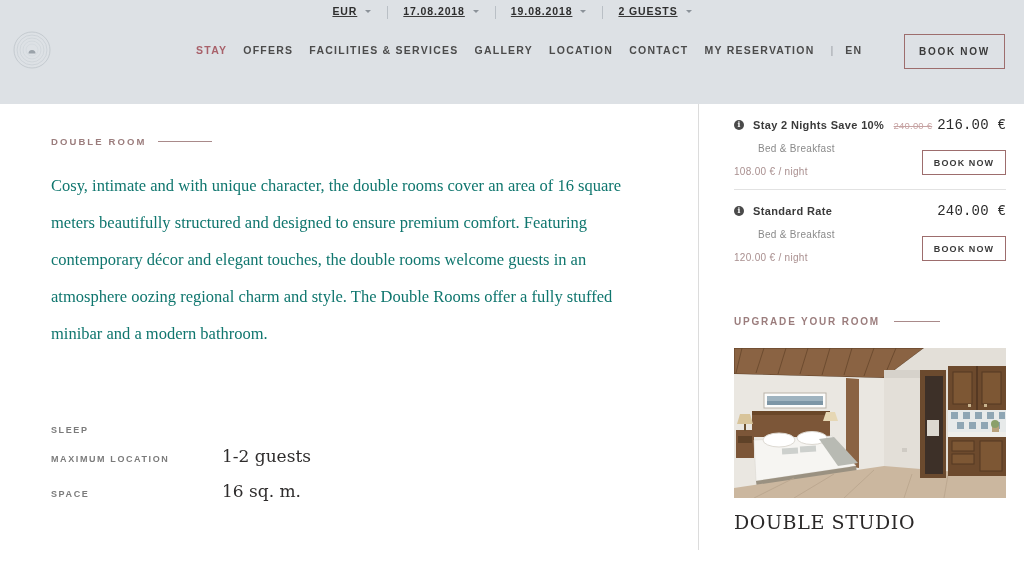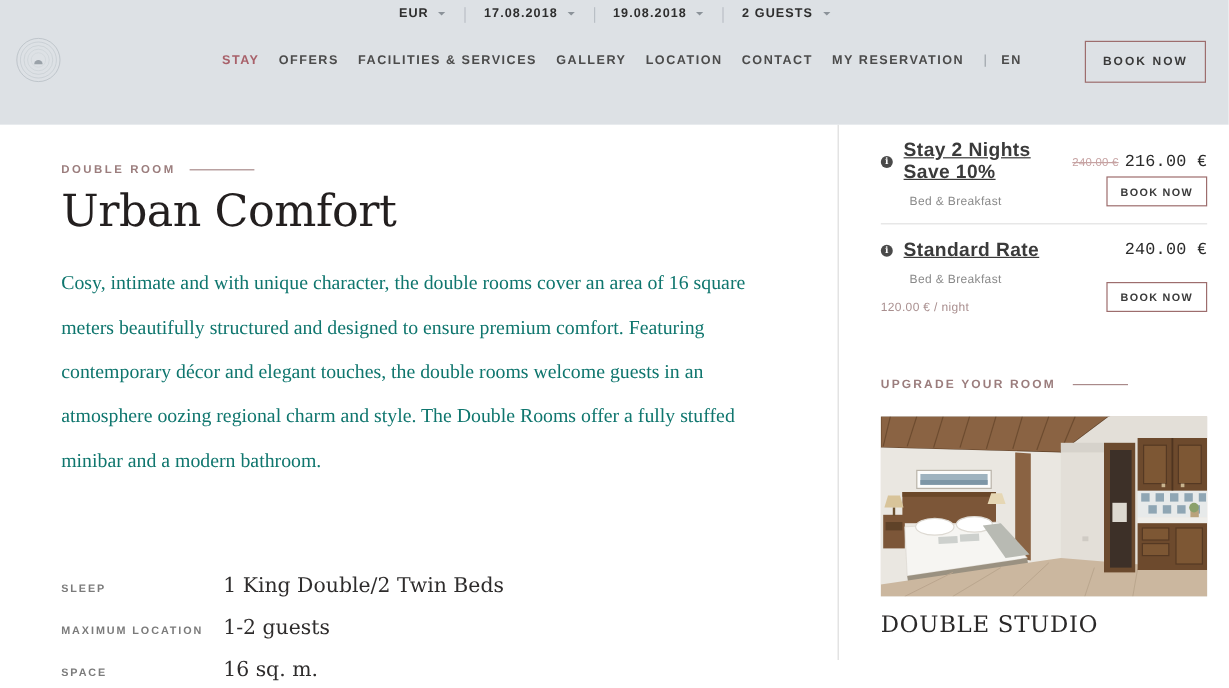--- a/index.html
+++ b/index.html
@@ -12,20 +12,21 @@
     font-family: "Liberation Sans", sans-serif;
     color: #3b3b3b;
   }
 
   
   .header {
     position: relative;
     width: 1024px;
     height: 104px;
     background: #dde1e5;
+    text-decoration: underline;
   }
 
   .topbar {
     display: flex;
     align-items: center;
     justify-content: center;
     height: 20px;
     padding-top: 2px;
     gap: 0px;
   }
@@ -64,21 +65,21 @@
     left: 13px;
     top: 31px;
     width: 38px;
     height: 38px;
   }
   .logo svg { display: block; }
 
   
   .nav {
     position: absolute;
-    left: 185px;
+    left: 196px;
     top: 44px;
     display: flex;
     align-items: center;
     gap: 0;
   }
   .nav-item {
     font-size: 10.5px;
     font-weight: bold;
     letter-spacing: 1.25px;
     color: #4b4b4b;
@@ -179,20 +180,21 @@
     width: 575px;
   }
 
   .specs {
     margin-top: 73px;
   }
   .spec-row {
     display: flex;
     align-items: baseline;
     margin-bottom: 8px;
+    gap: 36px;
   }
   .spec-label {
     width: 135px;
     flex: 0 0 135px;
     font-size: 9px;
     font-weight: bold;
     letter-spacing: 1.6px;
     color: #7b7b7b;
   }
   .spec-value {
@@ -234,25 +236,24 @@
     color: #fff;
     font-size: 7.5px;
     font-weight: bold;
     line-height: 10px;
     text-align: center;
     font-family: "DejaVu Serif", serif;
     flex: 0 0 10px;
     cursor: pointer;
   }
   .rate-name {
-    font-size: 16px;
+    font-size: 11px;
     font-weight: bold;
     letter-spacing: 0.35px;
     color: #3a3a3a;
-    text-decoration: underline;
   }
   .rate-price-wrap {
     display: flex;
     align-items: baseline;
     gap: 5px;
     white-space: nowrap;
   }
   .rate-old {
     font-size: 9.5px;
     color: #c6a2a2;
@@ -399,28 +400,26 @@
 
   <div class="vdivider"></div>
 
   <div class="main">
 
     <div class="eyebrow">
       <span class="eyebrow-label">DOUBLE ROOM</span>
       <span class="eyebrow-rule"></span>
     </div>
 
-    <h1 class="room-title">Urban Comfort</h1>
 
     <p class="room-desc">Cosy, intimate and with unique character, the double rooms cover an area of 16 square meters beautifully structured and designed to ensure premium comfort. Featuring contemporary décor and elegant touches, the double rooms welcome guests in an atmosphere oozing regional charm and style. The Double Rooms offer a fully stuffed minibar and a modern bathroom.</p>
 
     <div class="specs">
       <div class="spec-row">
         <div class="spec-label">SLEEP</div>
-        <div class="spec-value">1 King Double/2 Twin Beds</div>
       </div>
       <div class="spec-row">
         <div class="spec-label">MAXIMUM LOCATION</div>
         <div class="spec-value">1-2 guests</div>
       </div>
       <div class="spec-row">
         <div class="spec-label">SPACE</div>
         <div class="spec-value">16 sq. m.</div>
       </div>
     </div>
@@ -434,20 +433,21 @@
         <div class="rate-name-wrap">
           <span class="info-icon">i</span>
           <span class="rate-name">Stay 2 Nights Save 10%</span>
         </div>
         <div class="rate-price-wrap">
           <span class="rate-old">240.00 €</span>
           <span class="rate-price">216.00 €</span>
         </div>
       </div>
       <div class="rate-board">Bed &amp; Breakfast</div>
+      <div class="rate-pernight">108.00 € / night</div>
       <button class="rate-book">BOOK NOW</button>
     </div>
 
     
     <div class="rate">
       <div class="rate-head">
         <div class="rate-name-wrap">
           <span class="info-icon">i</span>
           <span class="rate-name">Standard Rate</span>
         </div>

